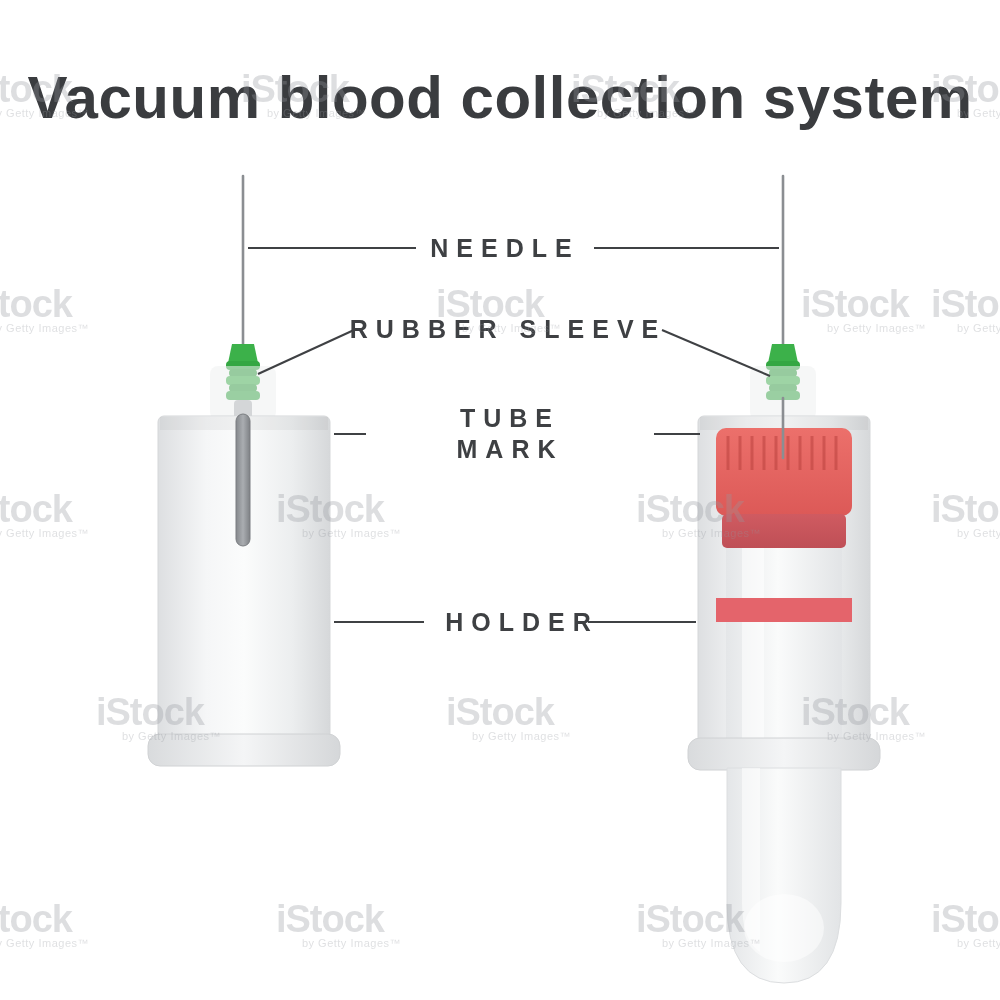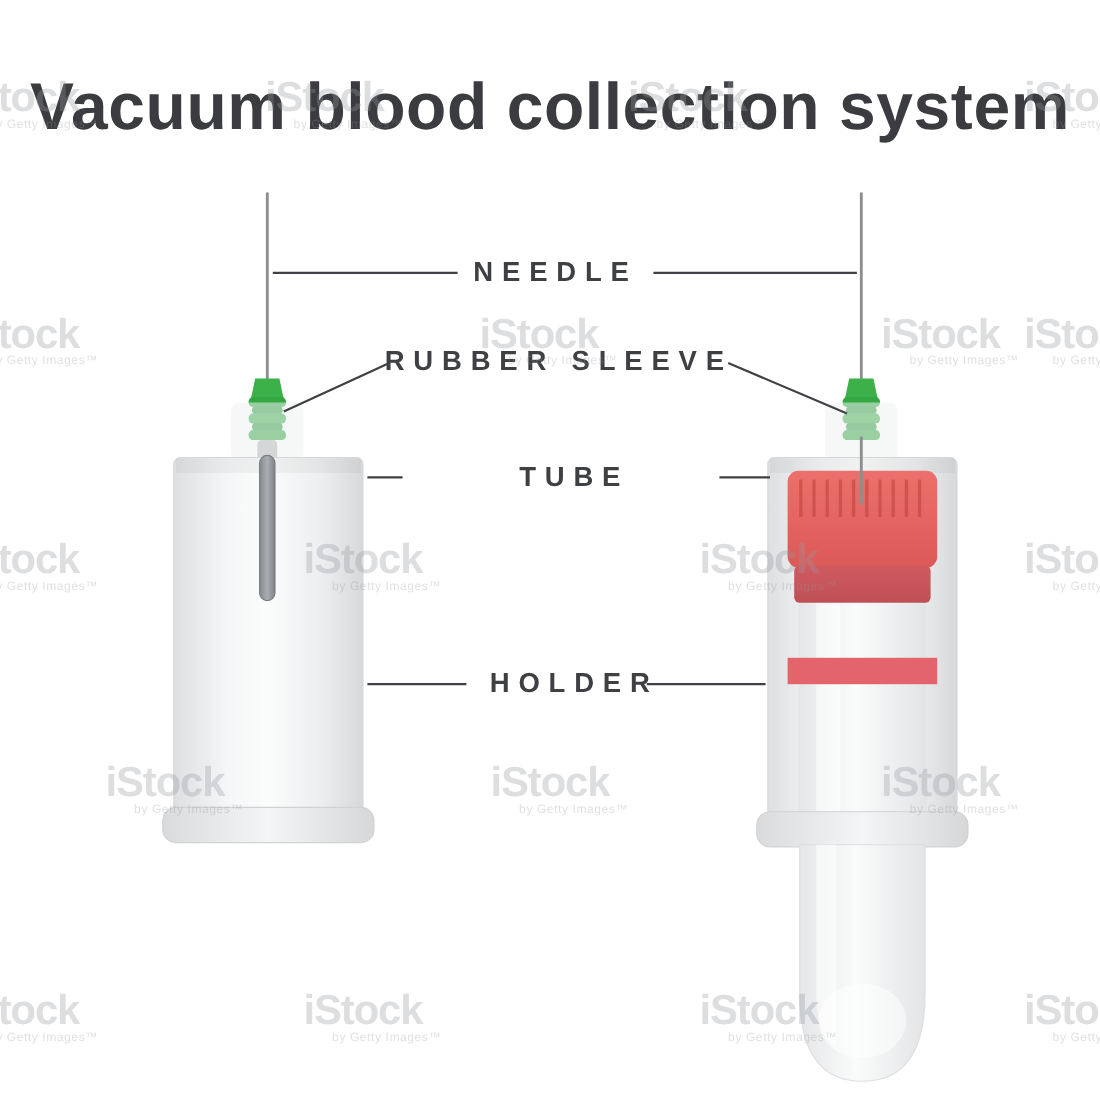--- a/index.html
+++ b/index.html
@@ -13,21 +13,21 @@
   .title{
     position:absolute;left:500px;top:97px;transform:translate(-50%,-50%);
     font-size:60px;font-weight:800;color:#3a3c3f;white-space:nowrap;
     letter-spacing:0.5px;z-index:3;
   }
   .lbl{
     position:absolute;transform:translate(-50%,-50%);
     font-size:25px;font-weight:600;color:#3e4043;letter-spacing:8px;
     white-space:nowrap;z-index:3;text-align:center;
   }
-  .lbl-multiline{line-height:31px;margin-left:12px;}
+  .lbl-multiline{line-height:31px;}
   .wm{
     position:absolute;width:170px;transform:translate(-50%,-50%);
     text-align:center;color:rgba(148,153,158,0.32);z-index:5;
     pointer-events:none;user-select:none;
   }
   .wm-brand{font-size:38px;font-weight:700;letter-spacing:-1px;line-height:36px;}
   .wm-credit{font-size:11px;letter-spacing:0.5px;text-align:right;padding-right:14px;
     color:rgba(148,153,158,0.30);}
 </style>
 </head>
@@ -148,20 +148,21 @@
       <line class="lead" x1="588" y1="622" x2="696" y2="622"></line>
     </g>
   </svg>
 
   <div class="title">Vacuum blood collection system</div>
 
   <div class="lbl" style="left:508px;top:329px;">RUBBER SLEEVE</div>
   <div class="lbl" style="left:505px;top:248px;">NEEDLE</div>
   <div class="lbl lbl-multiline" style="left:510px;top:434px;">
     <div>TUBE</div>
+    <div>MARK</div>
   </div>
   <div class="lbl" style="left:522px;top:622px;">HOLDER</div>
 
   <div class="wm" style="left:18px;top:95px;">
     <div class="wm-brand">iStock</div>
     <div class="wm-credit">by Getty Images™</div>
   </div>
   <div class="wm" style="left:295px;top:95px;">
     <div class="wm-brand">iStock</div>
     <div class="wm-credit">by Getty Images™</div>

